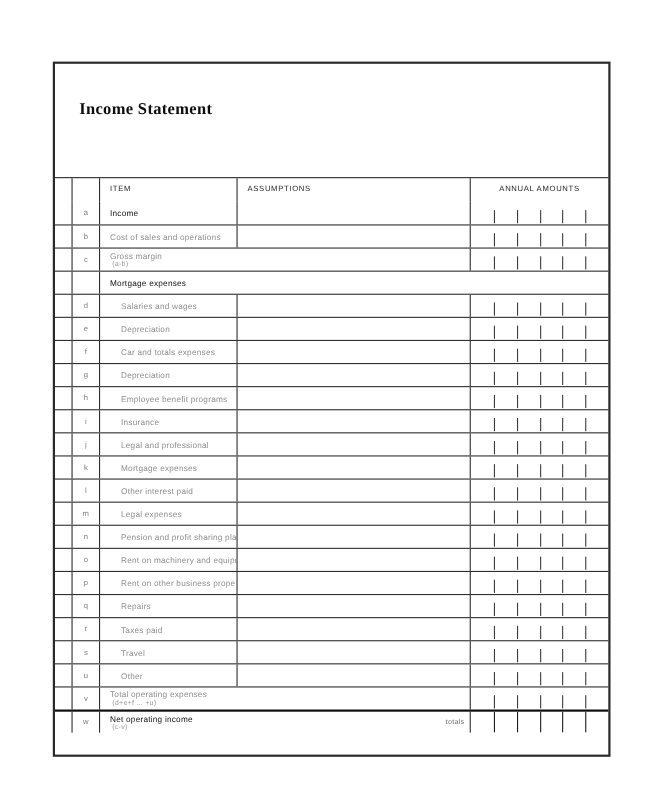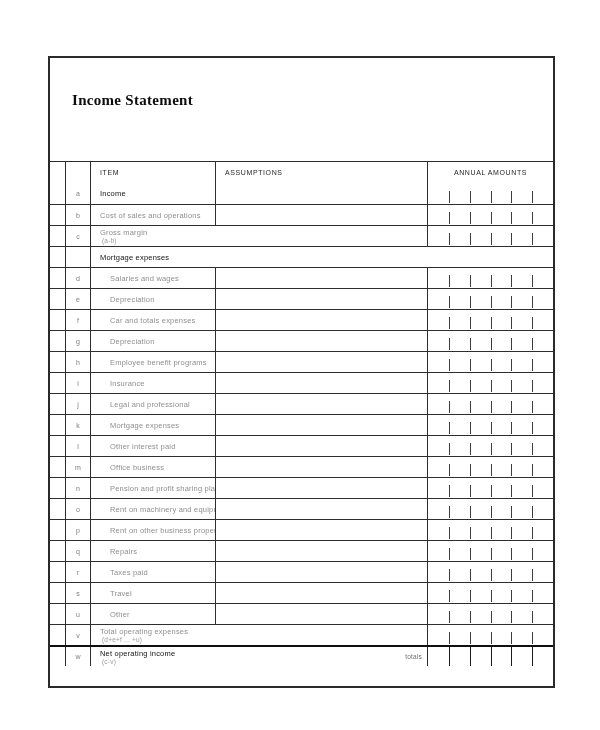--- a/index.html
+++ b/index.html
@@ -276,21 +276,21 @@
             <div class="tick" style="left: calc(33.3333%);"></div>
             <div class="tick" style="left: calc(50%);"></div>
             <div class="tick" style="left: calc(66.6667%);"></div>
             <div class="tick" style="left: calc(83.3333%);"></div>
           </div>
         </div>
         <div class="row row-indent">
           <div class="cell c-blank"></div>
           <div class="cell c-letter">m</div>
           <div class="cell c-item">
-            <div class="lbl">Office business</div>
+            <div class="lbl">Legal expenses</div>
           </div>
           <div class="cell c-assump"></div>
           <div class="cell c-amounts">
             <div class="tick" style="left: calc(16.6667%);"></div>
             <div class="tick" style="left: calc(33.3333%);"></div>
             <div class="tick" style="left: calc(50%);"></div>
             <div class="tick" style="left: calc(66.6667%);"></div>
             <div class="tick" style="left: calc(83.3333%);"></div>
           </div>
         </div>

